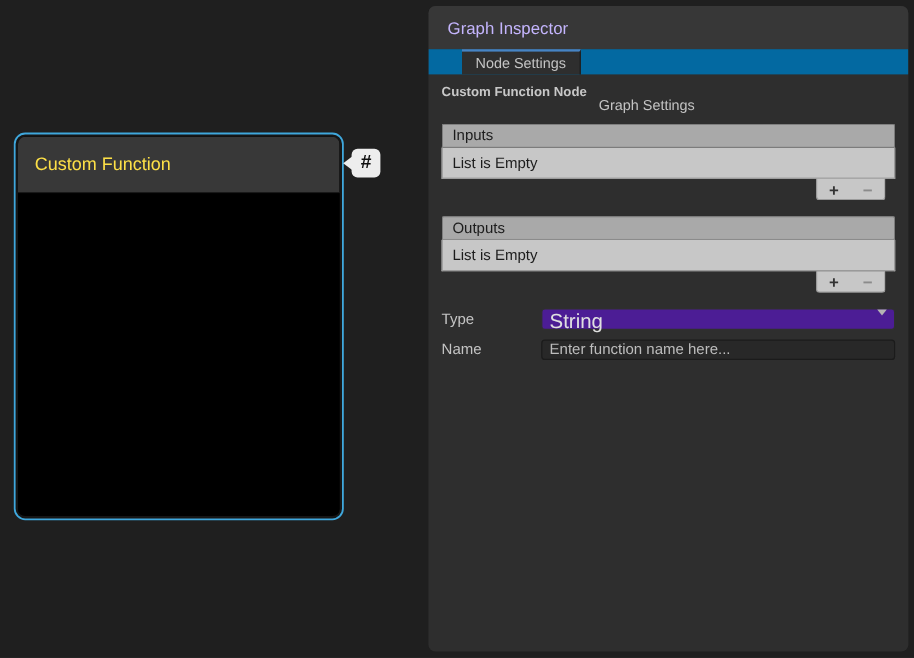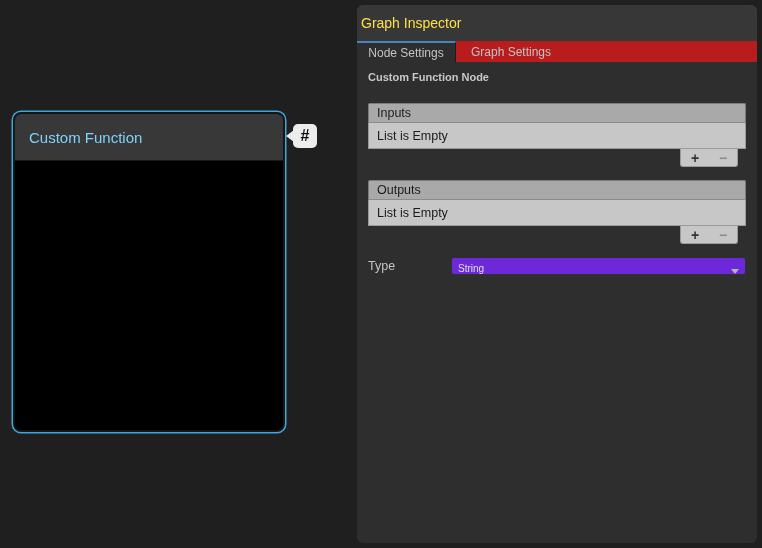--- a/index.html
+++ b/index.html
@@ -24,21 +24,21 @@
     overflow: hidden;
   }
   .node-header {
     height: 47px;
     background: #383838;
     border-bottom: 1px solid #191919;
     display: flex;
     align-items: center;
     padding-left: 14px;
     font-size: 15px;
-    color: #7dd3fc;
+    color: #fde047;
   }
   .node-body { height: calc(100% - 48px); background: #000; }
 
   .badge {
     position: absolute;
     left: 293px; top: 124px;
     width: 24px; height: 24px;
     background: #ededed;
     border-radius: 5px;
     display: flex; align-items: center; justify-content: center;
@@ -59,43 +59,44 @@
     left: 357px; top: 5px;
     width: 400px; height: 538px;
     background: #2e2e2e;
     border-radius: 6px;
     overflow: hidden;
   }
   .panel-titlebar {
     height: 36px;
     background: #373737;
     display: flex; align-items: center;
-    padding-left: 4px;
+    padding-left: 16px;
     font-size: 14px;
-    color: #fde047;
+    color: #c4b5fd;
   }
   .tabbar {
     height: 21px;
-    background: #b91c1c;
+    background: #0369a1;
     display: flex;
+    padding-left: 28px;
   }
   .tab {
     height: 100%;
     display: flex; align-items: center; justify-content: center;
     font-size: 12px;
     color: #c4c4c4;
     cursor: default;
   }
   .tab.active {
     width: 99px;
     background: #2e2e2e;
     border-top: 2px solid #4684c4;
     border-right: 1px solid #1c1c1c;
   }
-  .tab.inactive { width: 110px; }
+  .tab.inactive { width: 110px; margin-top: 36px; }
 
   .panel-content { padding: 9px 11px 0 11px; }
   .section-title {
     font-size: 11px;
     font-weight: bold;
     color: #c8c8c8;
     margin-bottom: 20px;
   }
 
   
@@ -146,26 +147,26 @@
     width: 83px;
     font-size: 12.5px;
     color: #c4c4c4;
     padding-top: 2px;
     flex-shrink: 0;
   }
   .prop-field { flex: 1; }
 
   .dropdown {
     height: 18px;
-    background: #6d28d9;
+    background: #4c1d95;
     border: 1px solid #303030;
     border-radius: 3px;
-    display: flex; align-items: flex-end;
+    display: flex; align-items: flex-start;
     padding: 0 6px;
-    font-size: 10px;
+    font-size: 17px;
     color: #e0e0e0;
     cursor: default;
   }
   .dropdown-label { flex: 1; }
   .dropdown-arrow {
     width: 0; height: 0;
     border-left: 4px solid transparent;
     border-right: 4px solid transparent;
     border-top: 5px solid #b4b4b4;
   }
@@ -257,15 +258,21 @@
     <div class="prop-row row-type">
       <div class="prop-label">Type</div>
       <div class="prop-field">
         <div class="dropdown">
           <span class="dropdown-label">String</span>
           <span class="dropdown-arrow"></span>
         </div>
       </div>
     </div>
 
+    <div class="prop-row row-name">
+      <div class="prop-label">Name</div>
+      <div class="prop-field">
+        <input class="text-input" type="text" placeholder="Enter function name here..." style="">
+      </div>
+    </div>
 
   </div>
 </div>
 
 </body></html>

